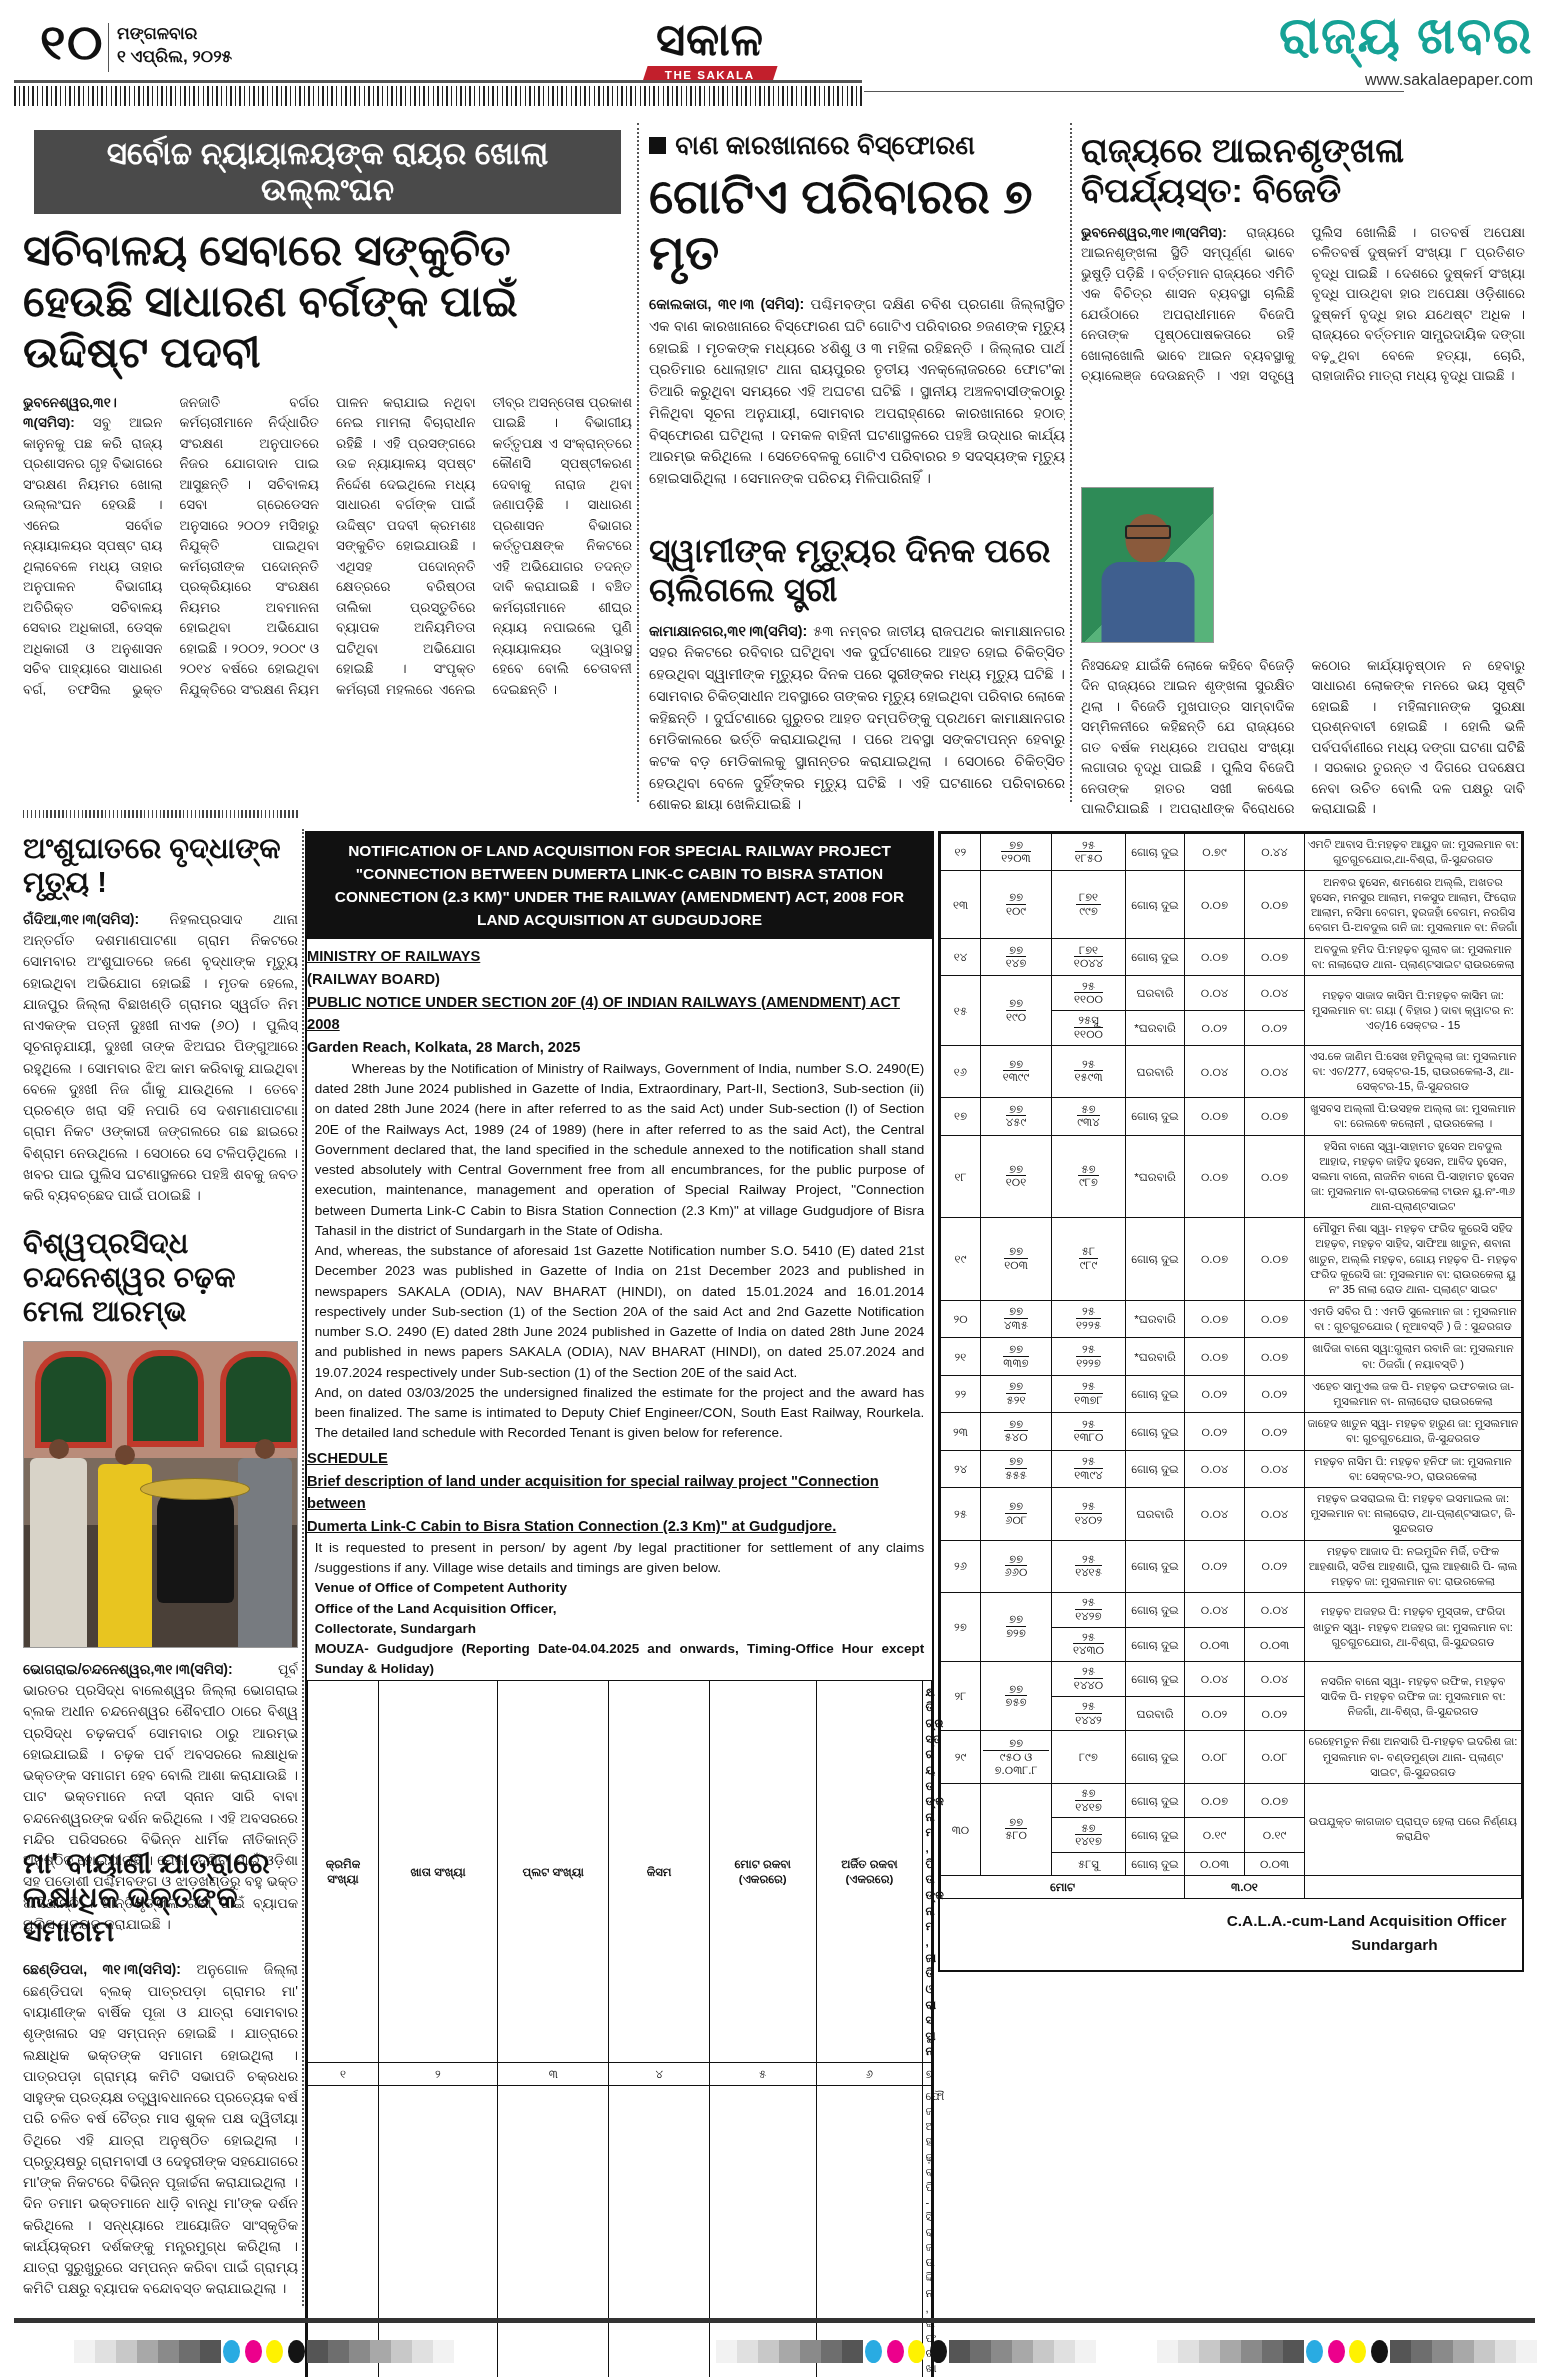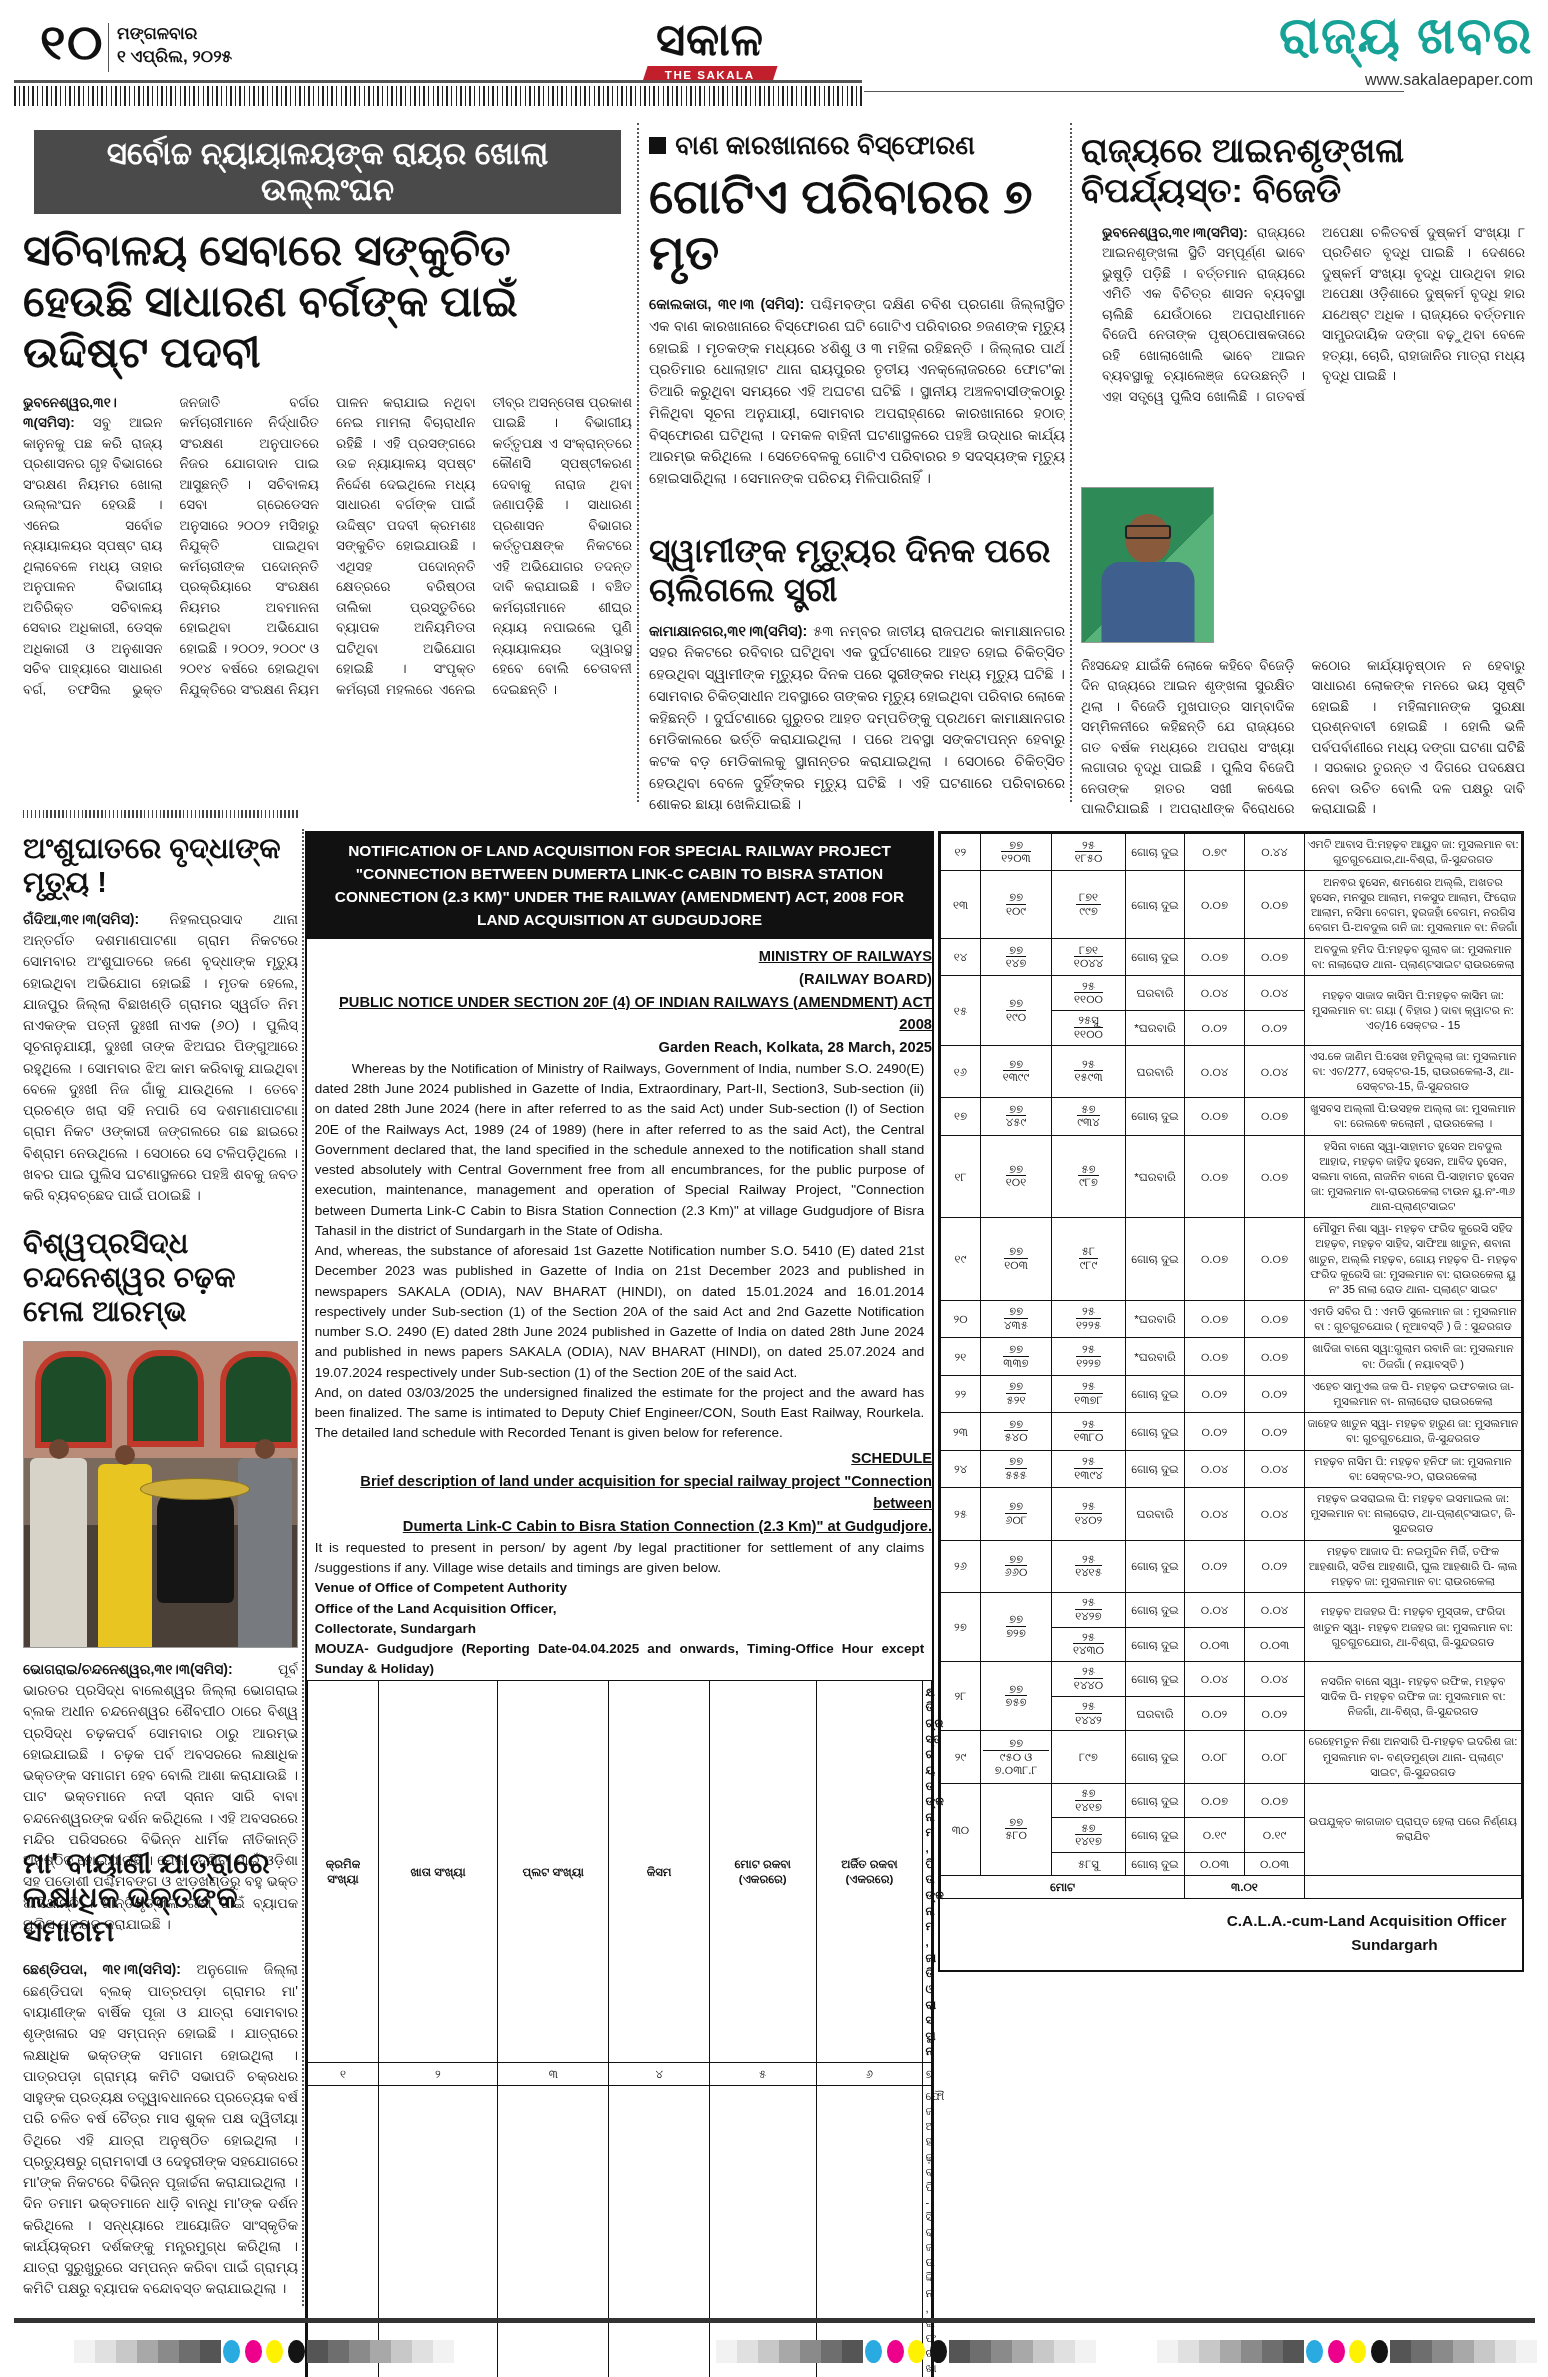--- a/index.html
+++ b/index.html
@@ -41,21 +41,21 @@
   .arch{position:absolute;width:65px;height:85px;border-radius:32px 32px 0 0;background:#1c4d28;border:6.2px solid #c0392b;}
   .person{position:absolute;border-radius:6.2px 6.2px 0 0;}
   .head{position:absolute;width:20px;height:20px;border-radius:50%;background:#6d4530;left:50%;transform:translateX(-50%);top:-18.5px;}
   .nandi{position:absolute;background:#151515;border-radius:23px 23px 6.2px 6.2px;}
   .portrait-bg{position:absolute;inset:0;background:linear-gradient(135deg,#2e8b57 0 55%,#57b37a 55% 100%);}
   
   #notice-left{position:absolute;left:305px;top:831px;width:629px;}
   #notice-right{position:absolute;left:938px;top:831px;width:586px;}
   .notice-box{border:2.3px solid #111;}
   .notice-titlebar{background:#111;color:#fff;font-weight:bold;text-align:center;font-size:15.4px;line-height:1.5;padding:7.7px 10.8px;}
-  .notice-center{text-align:right;font-weight:bold;font-size:14.7px;line-height:1.55;}
+  .notice-center{text-align:left;font-weight:bold;font-size:14.7px;line-height:1.55;}
   .u{text-decoration:underline;}
   .notice-par{font-size:13.5px;line-height:1.5;text-align:justify;padding:0 7.7px;}
   .notice-par b{font-weight:bold;}
   .sched-tbl{border-collapse:collapse;width:100%;table-layout:fixed;}
   .sched-tbl td,.sched-tbl th{border:1.5px solid #111;font-size:11.6px;line-height:1.35;text-align:center;
       vertical-align:middle;padding:3.1px 2.3px;word-wrap:break-word;}
   .sched-tbl .names{font-size:11.2px;}
   .frac{display:inline-block;line-height:1.1;}
   .frac .top{display:block;border-bottom:1.2px solid #111;padding:0 3.1px;}
   .sig{font-weight:bold;text-align:right;font-size:15.4px;line-height:1.5;padding:10.8px 15.4px 14px 0;}
@@ -116,21 +116,21 @@
   <div style="position:absolute;left:649px;top:532px;width:416px;">
     <div class="headline" style="font-size:33px;">ସ୍ୱାମୀଙ୍କ ମୃତ୍ୟୁର ଦିନକ ପରେ ଚାଲିଗଲେ ସ୍ତ୍ରୀ</div>
     <div class="body-txt" style="margin-top:10.8px;height:213px;overflow:hidden;font-size:14.3px;">
       <span class="dateline">କାମାକ୍ଷାନଗର,୩୧।୩(ସମିସ):</span>
       <span>୫୩ ନମ୍ବର ଜାତୀୟ ରାଜପଥର କାମାକ୍ଷାନଗର ସହର ନିକଟରେ ରବିବାର ଘଟିଥିବା ଏକ ଦୁର୍ଘଟଣାରେ ଆହତ ହୋଇ ଚିକିତ୍ସିତ ହେଉଥିବା ସ୍ୱାମୀଙ୍କ ମୃତ୍ୟୁର ଦିନକ ପରେ ସ୍ତ୍ରୀଙ୍କର ମଧ୍ୟ ମୃତ୍ୟୁ ଘଟିଛି । ସୋମବାର ଚିକିତ୍ସାଧୀନ ଅବସ୍ଥାରେ ତାଙ୍କର ମୃତ୍ୟୁ ହୋଇଥିବା ପରିବାର ଲୋକେ କହିଛନ୍ତି । ଦୁର୍ଘଟଣାରେ ଗୁରୁତର ଆହତ ଦମ୍ପତିଙ୍କୁ ପ୍ରଥମେ କାମାକ୍ଷାନଗର ମେଡିକାଲରେ ଭର୍ତ୍ତି କରାଯାଇଥିଲା । ପରେ ଅବସ୍ଥା ସଙ୍କଟାପନ୍ନ ହେବାରୁ କଟକ ବଡ଼ ମେଡିକାଲକୁ ସ୍ଥାନାନ୍ତର କରାଯାଇଥିଲା । ସେଠାରେ ଚିକିତ୍ସିତ ହେଉଥିବା ବେଳେ ଦୁହିଁଙ୍କର ମୃତ୍ୟୁ ଘଟିଛି । ଏହି ଘଟଣାରେ ପରିବାରରେ ଶୋକର ଛାୟା ଖେଳିଯାଇଛି ।</span>
     </div>
   </div>
 
   <div style="position:absolute;left:1081px;top:130px;width:444px;">
     <div class="headline" style="font-size:34px;">ରାଜ୍ୟରେ ଆଇନଶୃଙ୍ଖଳା ବିପର୍ଯ୍ୟସ୍ତ: ବିଜେଡି</div>
-    <div class="cols2 body-txt" style="margin-top:12.3px;height:254px;overflow:hidden;margin-left:21px;">
+    <div class="cols2 body-txt" style="margin-top:12.3px;height:254px;overflow:hidden;">
       <span class="dateline">ଭୁବନେଶ୍ୱର,୩୧।୩(ସମିସ):</span>
       <span>ରାଜ୍ୟରେ ଆଇନଶୃଙ୍ଖଳା ସ୍ଥିତି ସମ୍ପୂର୍ଣ୍ଣ ଭାବେ ଭୁଷୁଡ଼ି ପଡ଼ିଛି । ବର୍ତ୍ତମାନ ରାଜ୍ୟରେ ଏମିତି ଏକ ବିଚିତ୍ର ଶାସନ ବ୍ୟବସ୍ଥା ଚାଲିଛି ଯେଉଁଠାରେ ଅପରାଧୀମାନେ ବିଜେପି ନେତାଙ୍କ ପୃଷ୍ଠପୋଷକତାରେ ରହି ଖୋଲାଖୋଲି ଭାବେ ଆଇନ ବ୍ୟବସ୍ଥାକୁ ଚ୍ୟାଲେଞ୍ଜ ଦେଉଛନ୍ତି । ଏହା ସତ୍ତ୍ୱେ ପୁଲିସ ଖୋଲିଛି । ଗତବର୍ଷ ଅପେକ୍ଷା ଚଳିତବର୍ଷ ଦୁଷ୍କର୍ମ ସଂଖ୍ୟା ୮ ପ୍ରତିଶତ ବୃଦ୍ଧି ପାଇଛି । ଦେଶରେ ଦୁଷ୍କର୍ମ ସଂଖ୍ୟା ବୃଦ୍ଧି ପାଉଥିବା ହାର ଅପେକ୍ଷା ଓଡ଼ିଶାରେ ଦୁଷ୍କର୍ମ ବୃଦ୍ଧି ହାର ଯଥେଷ୍ଟ ଅଧିକ । ରାଜ୍ୟରେ ବର୍ତ୍ତମାନ ସାମ୍ପ୍ରଦାୟିକ ଦଙ୍ଗା ବଢ଼ୁଥିବା ବେଳେ ହତ୍ୟା, ଚୋରି, ରାହାଜାନିର ମାତ୍ରା ମଧ୍ୟ ବୃଦ୍ଧି ପାଇଛି ।</span>
     </div>
     <div style="display:flex;gap:9.3px;margin-top:10.8px;align-items:flex-start;">
       <div class="photo" style="width:131px;height:154px;">
         <div class="portrait-bg"></div>
         <div style="position:absolute;left:50%;top:26px;transform:translateX(-50%);width:45px;height:49px;border-radius:50% 50% 46% 46%;background:#8a5a3c;"></div>
         <div style="position:absolute;left:50%;top:37px;transform:translateX(-50%);width:42px;height:9.3px;border:2.3px solid #222;border-radius:3.1px;background:transparent;"></div>
         <div style="position:absolute;left:50%;top:74px;transform:translateX(-50%);width:93px;height:85px;border-radius:18.5px 18.5px 0 0;background:#3f5f8f;"></div>
       </div>

